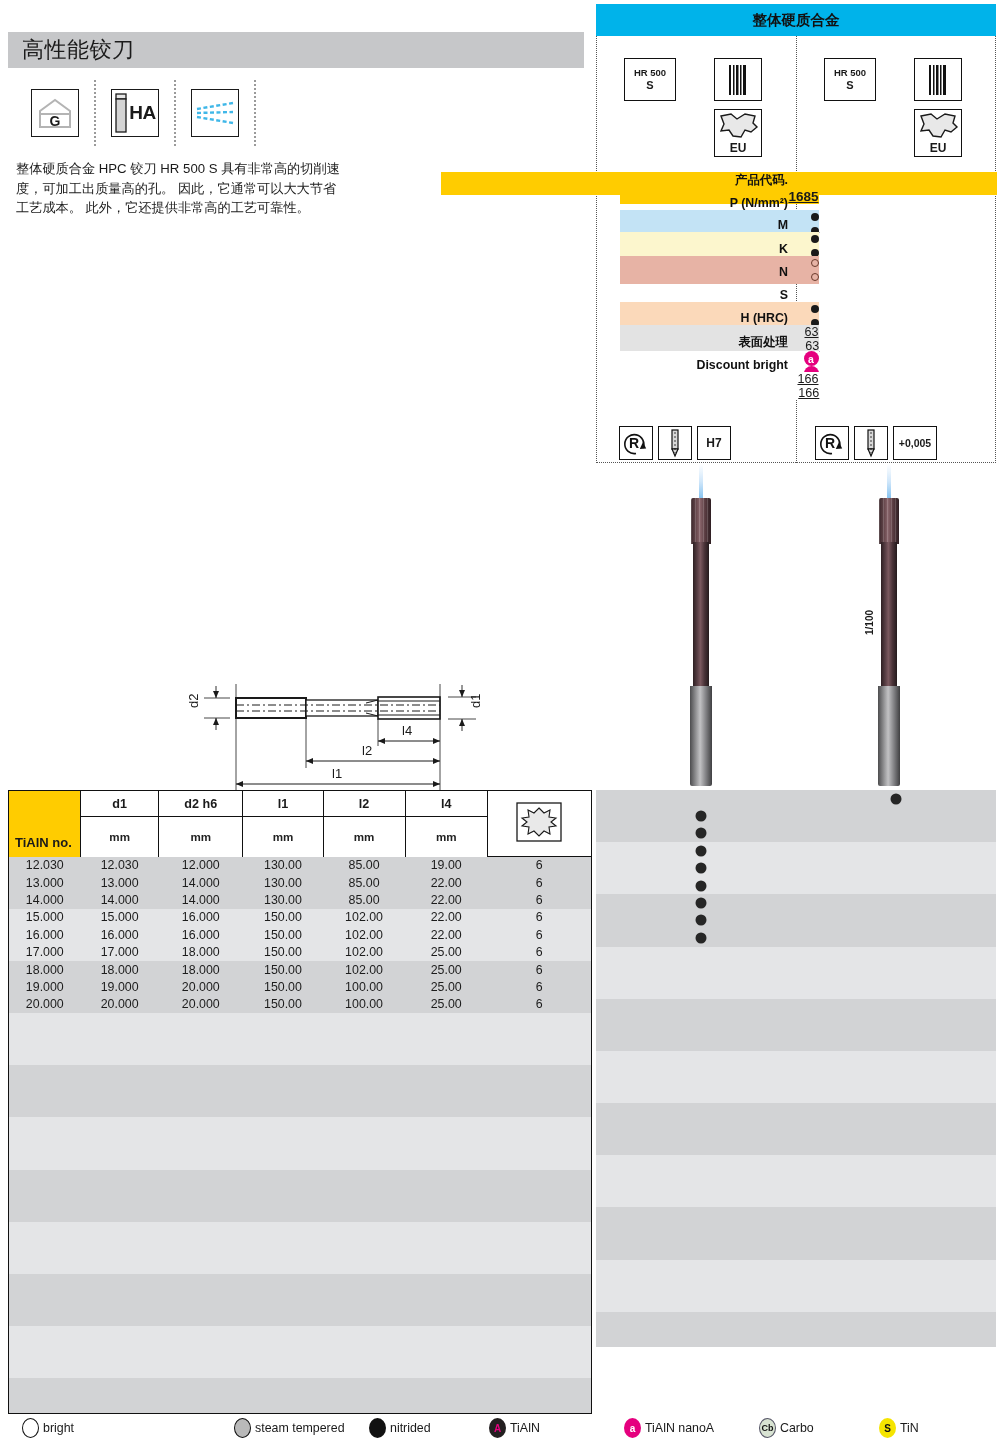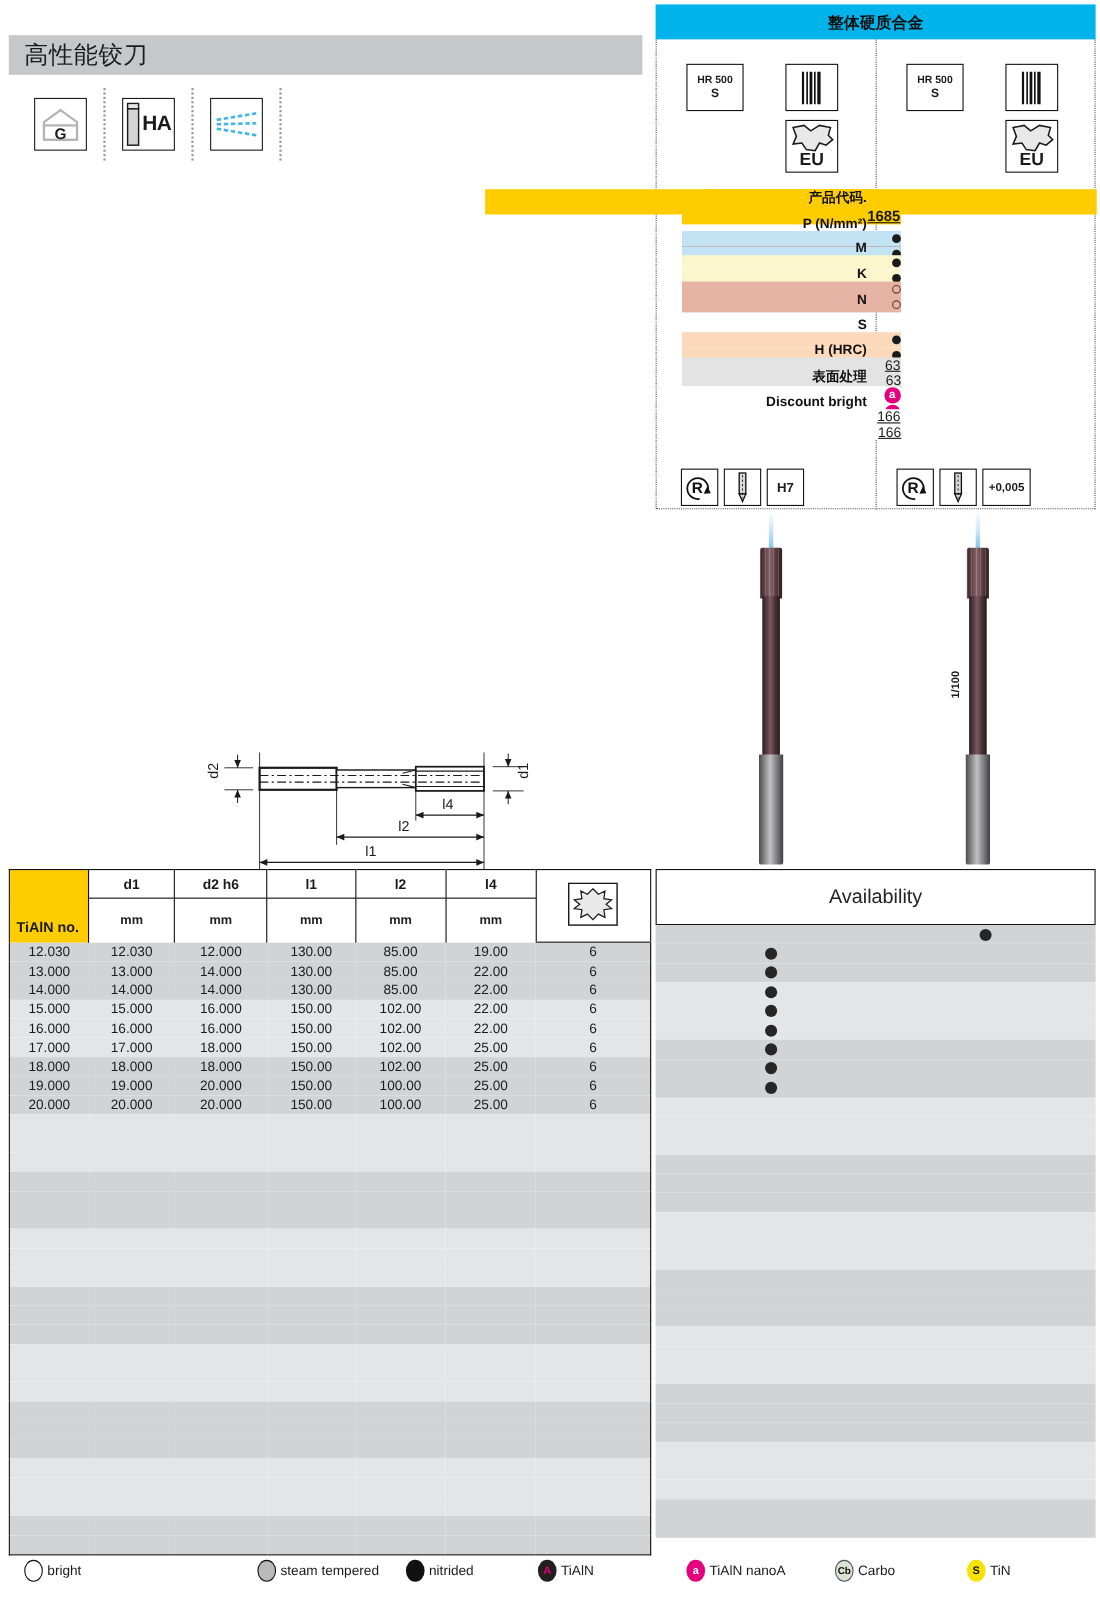--- a/index.html
+++ b/index.html
@@ -51,21 +51,21 @@
   .badge-area.left { left:0; } .badge-area.right { left:200px; }
   .hr-box {
     position:absolute; left:27px; top:22px; width:52px; height:43px;
     border:1.2px solid #111; background:#fff;
     display:flex; flex-direction:column; align-items:center; justify-content:center; line-height:1.15;
   }
   .hr-box b { font-size:9.5px; font-weight:600; } .hr-box i { font-style:normal; font-size:11px; font-weight:600; }
   .bar-box { position:absolute; left:117px; top:22px; width:48px; height:43px; border:1.2px solid #111; background:#fff;
              display:flex; align-items:center; justify-content:center; }
   .eu-box  { position:absolute; left:117px; top:73px; width:48px; height:48px; border:1.2px solid #111; background:#fff; }
-  .eu-txt  { position:absolute; bottom:1px; left:0; width:100%; text-align:center; font-size:16px; font-weight:700; }
+  .eu-txt  { position:absolute; bottom:1px; left:0; width:100%; text-align:center; font-size:12px; font-weight:700; }
 
   
   .srow { position:absolute; left:-156px; width:556px; height:23.2px; display:flex; align-items:center;flex-direction:column; }
   .srow .lbl { width:156px; text-align:right; padding-right:9px; font-size:12.4px; font-weight:700; color:#111; }
   .srow .c   { width:199px; text-align:right; font-size:12.6px;text-decoration:underline; }
   .srow .c.r { margin-left:1.6px; }
   .row-code  { background:#fc0; }
   .row-code .lbl { background:#fc0; }
   .row-code .c { font-weight:700; font-size:13.5px; }
   .dot-f { display:inline-block; width:8px; height:8px; border-radius:50%; background:#1a1a1a; }
@@ -171,20 +171,21 @@
           <g stroke="#3fb7e8" stroke-width="2.4" stroke-dasharray="4 2.5" fill="none">
             <path d="M2 10 L38 4"></path>
               <path d="M2 14 L38 13"></path>
               <path d="M2 18 L38 24"></path>
           </g>
         </svg>
       </div>
     </div>
   </div>
 
+  <div class="desc">整体硬质合金 HPC 铰刀 HR 500 S 具有非常高的切削速度，可加工出质量高的孔。 因此，它通常可以大大节省工艺成本。 此外，它还提供非常高的工艺可靠性。</div>
 
   <svg style="position:absolute;left:180px;top:648px;" width="310" height="120" viewBox="0 0 310 120">
     <g stroke="#1a1a1a" fill="none">
 
       <rect x="56" y="22" width="70" height="20" stroke-width="2" fill="#fff"></rect>
 
       <rect x="126" y="24" width="72" height="16" stroke-width="1.3" fill="#fff"></rect>
 
       <rect x="198" y="21" width="62" height="22" stroke-width="1.6" fill="#fff"></rect>
       <line x1="198" y1="25" x2="260" y2="25" stroke-width="1"></line>
@@ -724,23 +725,20 @@
           <td class="cell">&nbsp;</td>
           <td class="cell">&nbsp;</td>
           <td class="cell">&nbsp;</td>
           <td class="cell">&nbsp;</td>
         </tr>
       </tbody>
   </table>
 </div>
 
 <div id="tbl-right">
-  <div class="avail-head">
-    <span>Availability</span>
-  </div>
   <div id="avail-rows">
       <div class="arow band-a">
         <span class="adot" style="left: 300px;"></span>
       </div>
       <div class="arow band-a">
         <span class="adot" style="left: 105px;"></span>
       </div>
       <div class="arow band-a">
         <span class="adot" style="left: 105px;"></span>
       </div>

